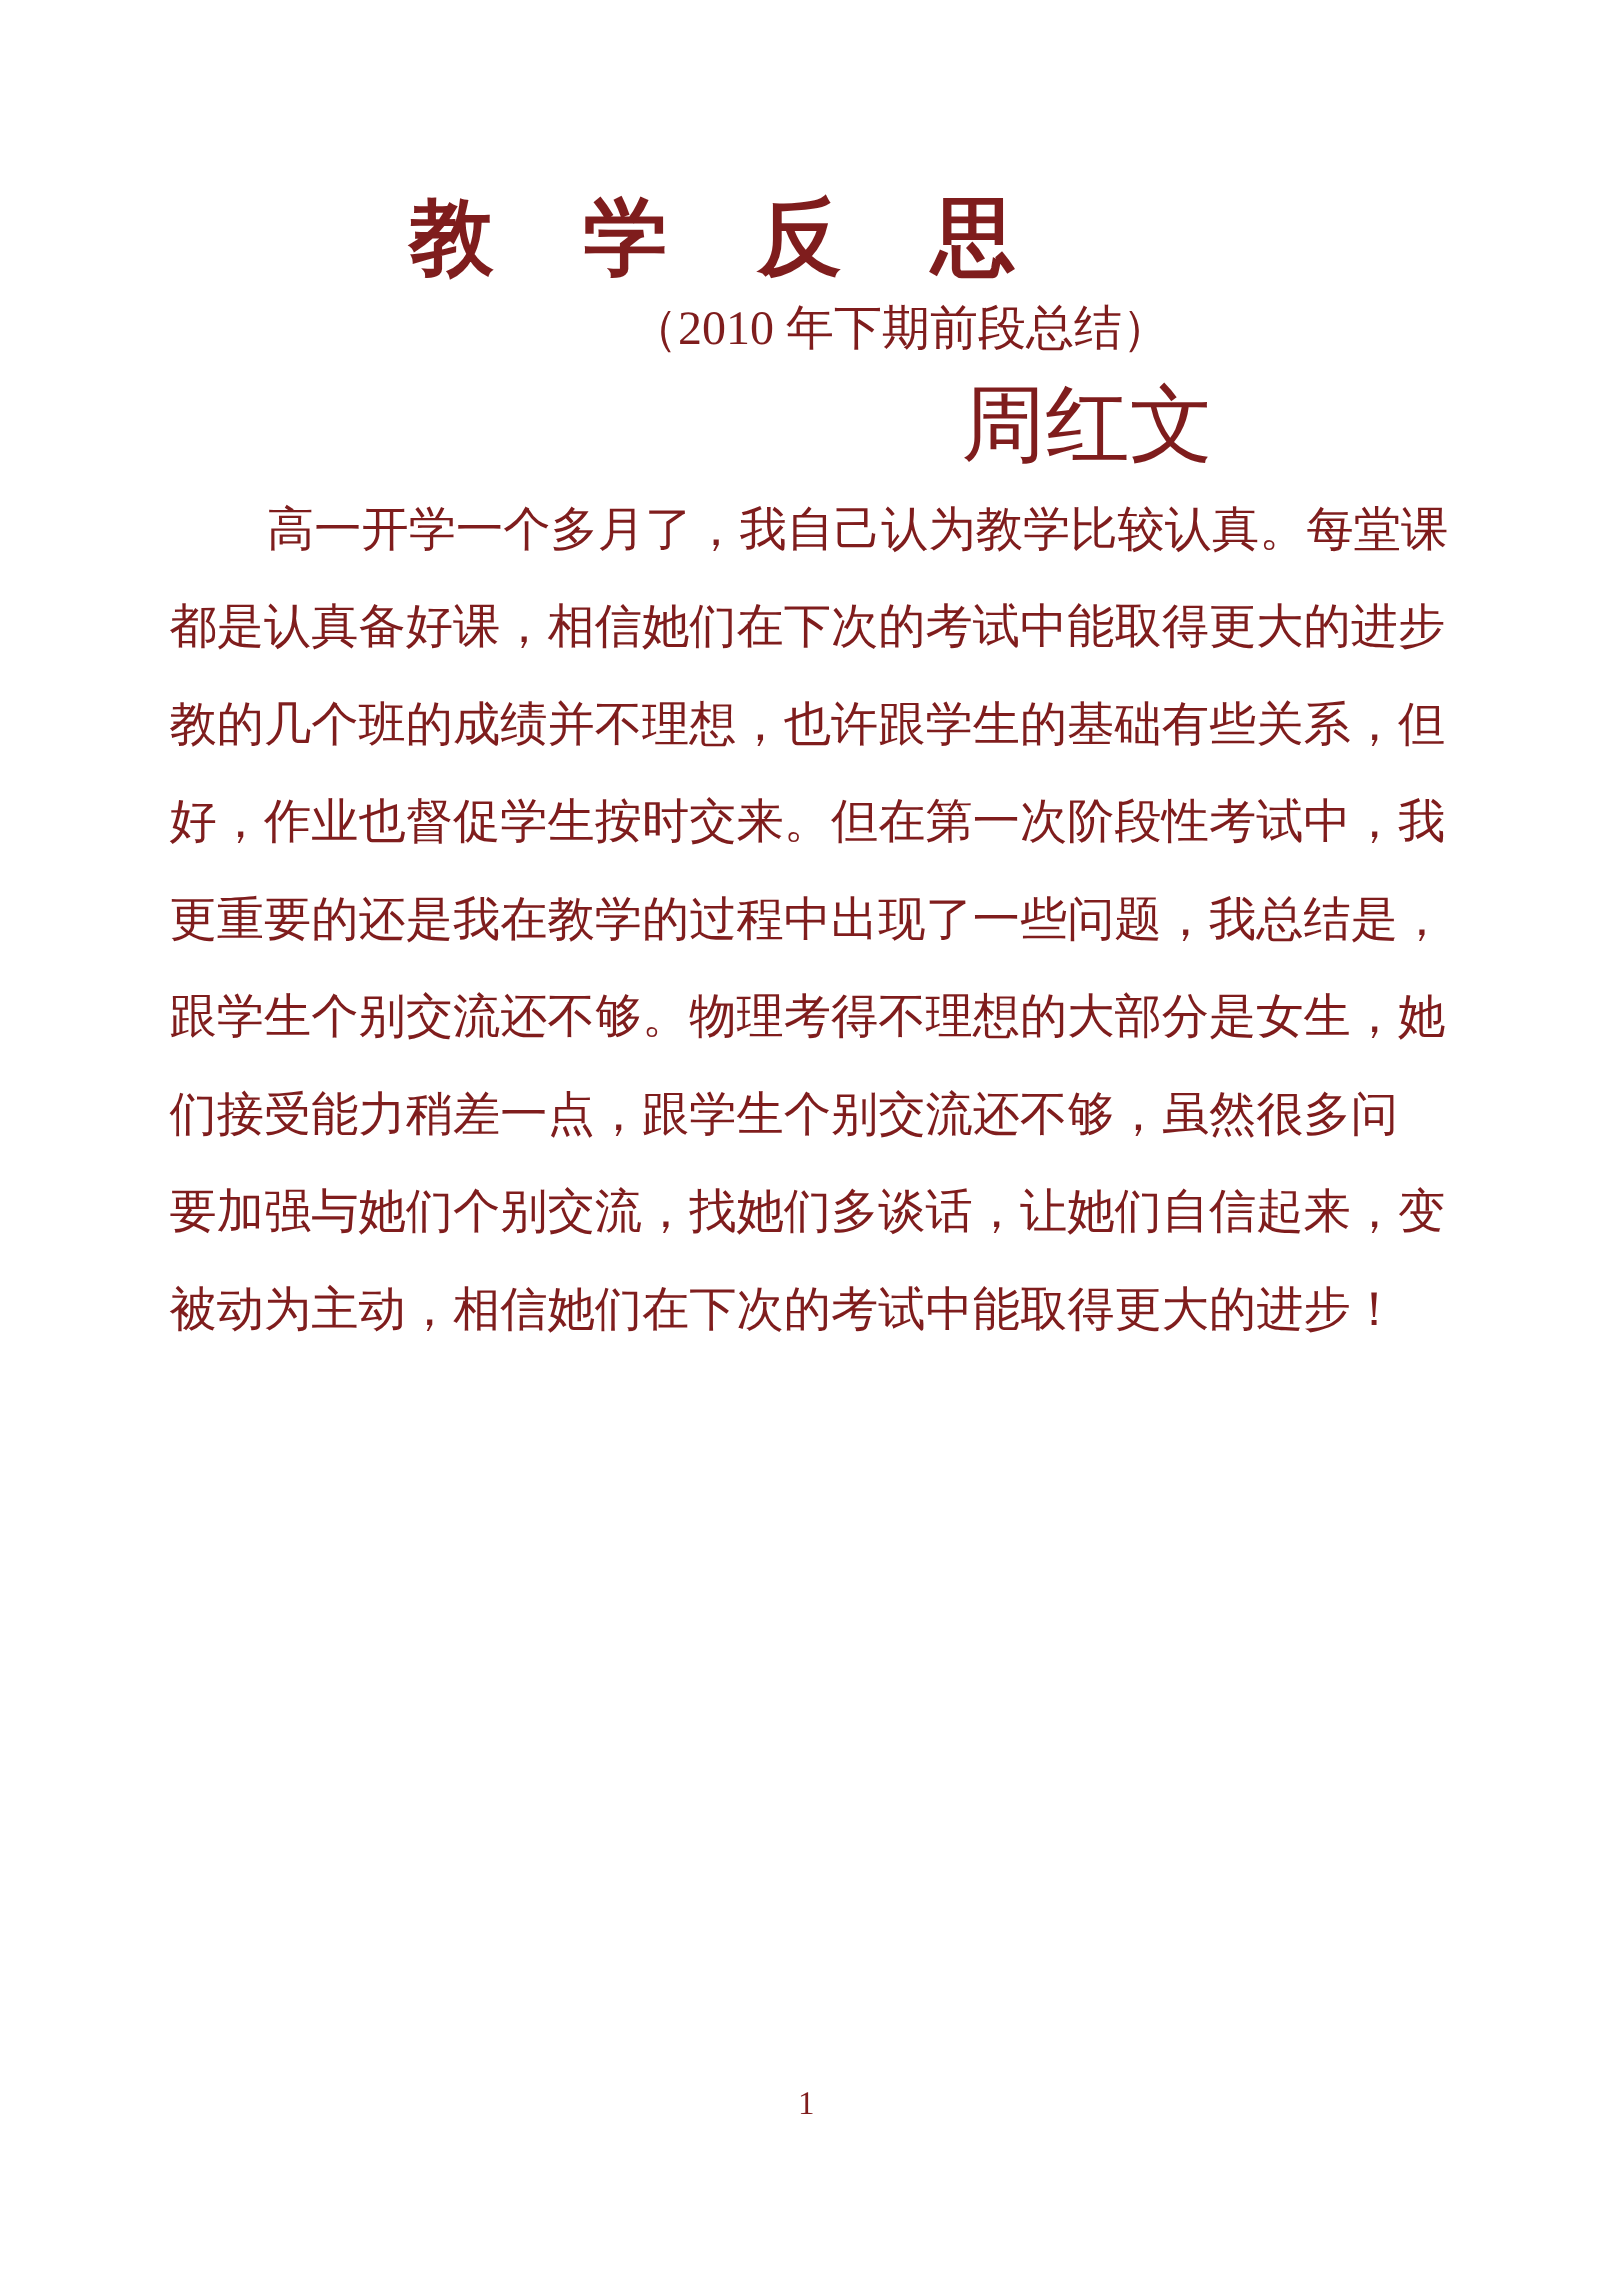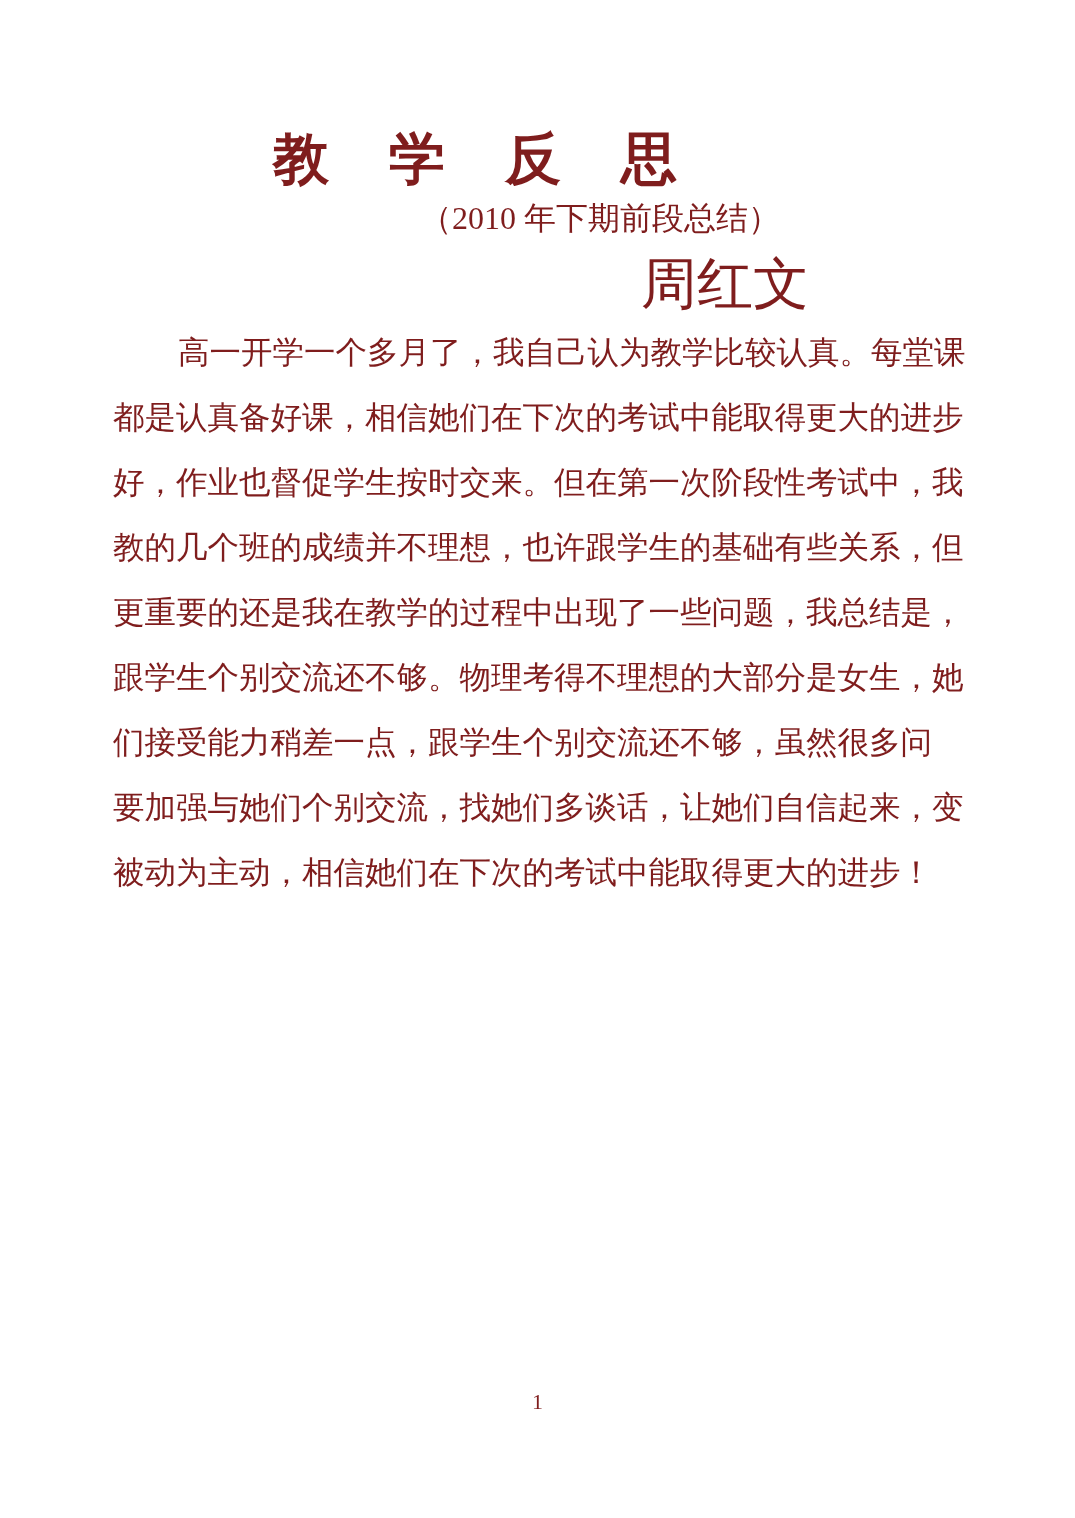--- a/index.html
+++ b/index.html
@@ -74,22 +74,22 @@
 
   <div class="doc-title">教　学　反　思</div>
 
   <div class="doc-subtitle">（2010 年下期前段总结）</div>
 
   <div class="doc-author">周红文</div>
 
   <div class="doc-body">
     <div class="body-line first">高一开学一个多月了，我自己认为教学比较认真。每堂课</div>
     <div class="body-line">都是认真备好课，相信她们在下次的考试中能取得更大的进步</div>
+    <div class="body-line">教的几个班的成绩并不理想，也许跟学生的基础有些关系，但</div>
     <div class="body-line">好，作业也督促学生按时交来。但在第一次阶段性考试中，我</div>
-    <div class="body-line">教的几个班的成绩并不理想，也许跟学生的基础有些关系，但</div>
     <div class="body-line">更重要的还是我在教学的过程中出现了一些问题，我总结是，</div>
     <div class="body-line">跟学生个别交流还不够。物理考得不理想的大部分是女生，她</div>
     <div class="body-line">们接受能力稍差一点，跟学生个别交流还不够，虽然很多问</div>
     <div class="body-line">要加强与她们个别交流，找她们多谈话，让她们自信起来，变</div>
     <div class="body-line">被动为主动，相信她们在下次的考试中能取得更大的进步！</div>
   </div>
 
   <div class="page-footer">1</div>
 
 </div>

